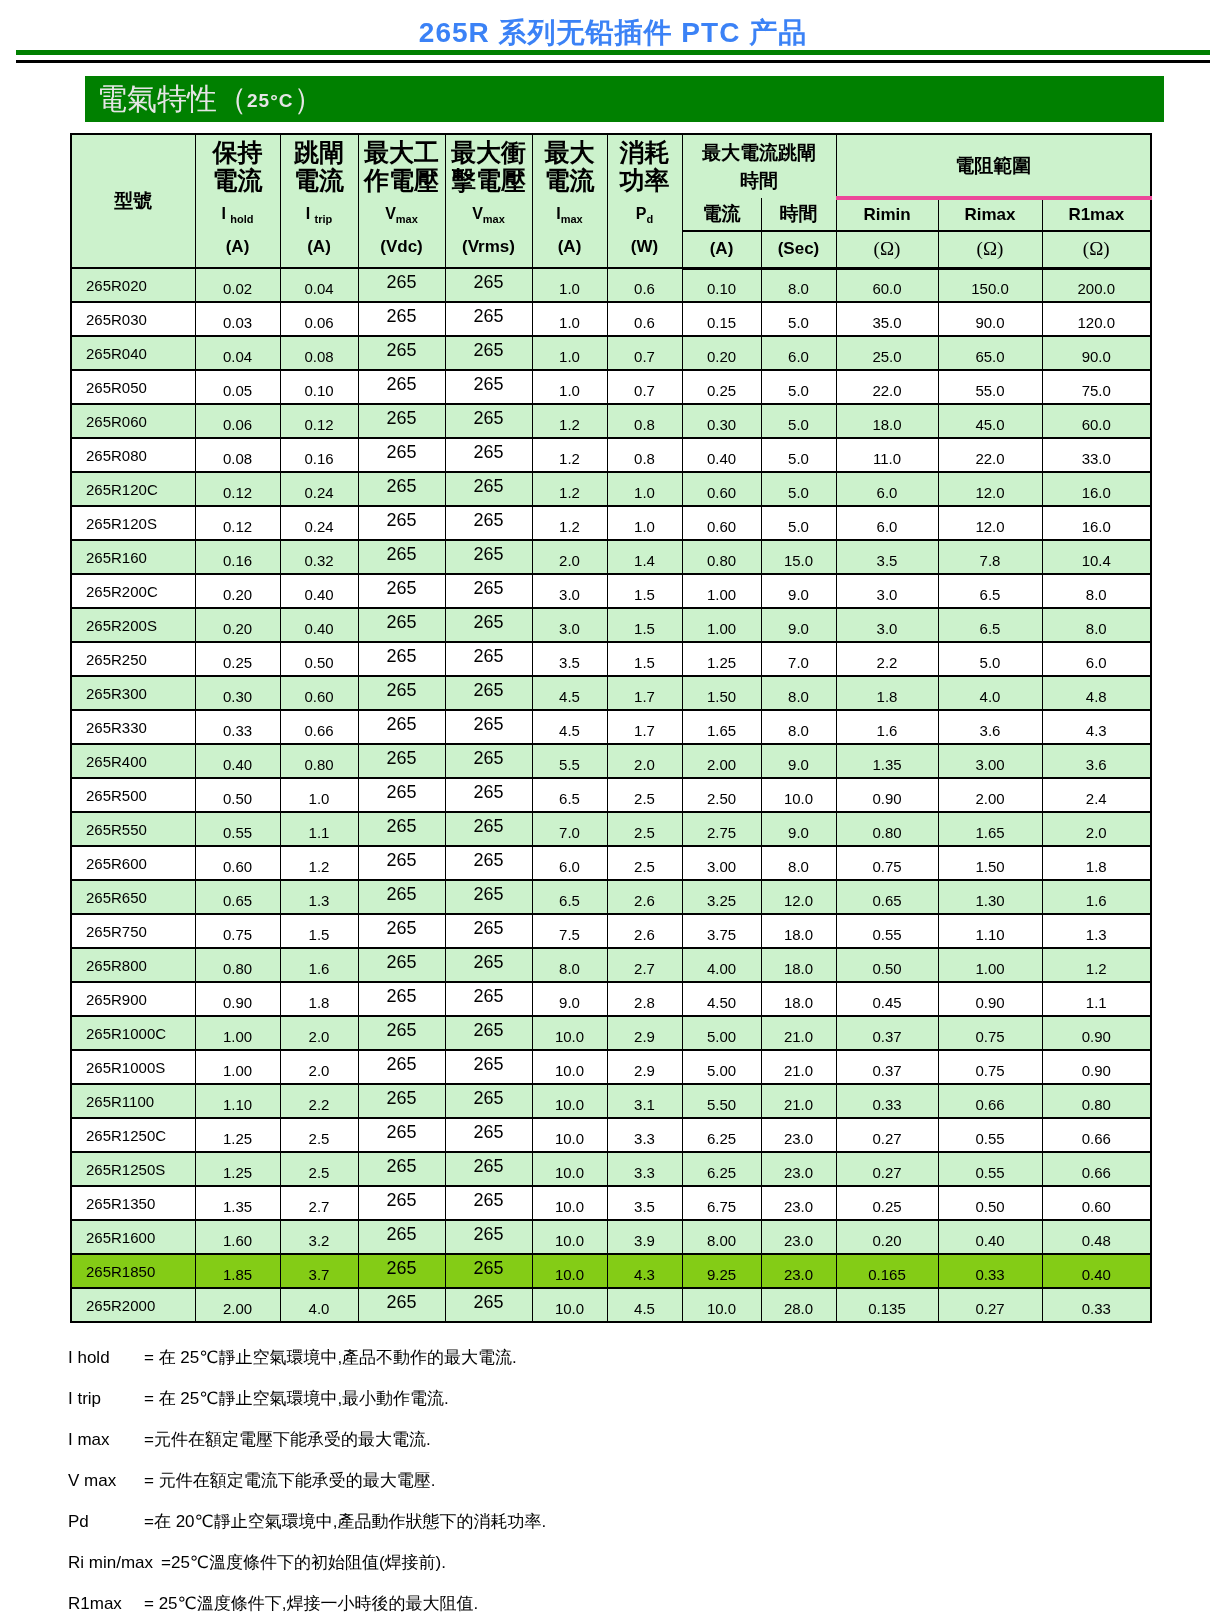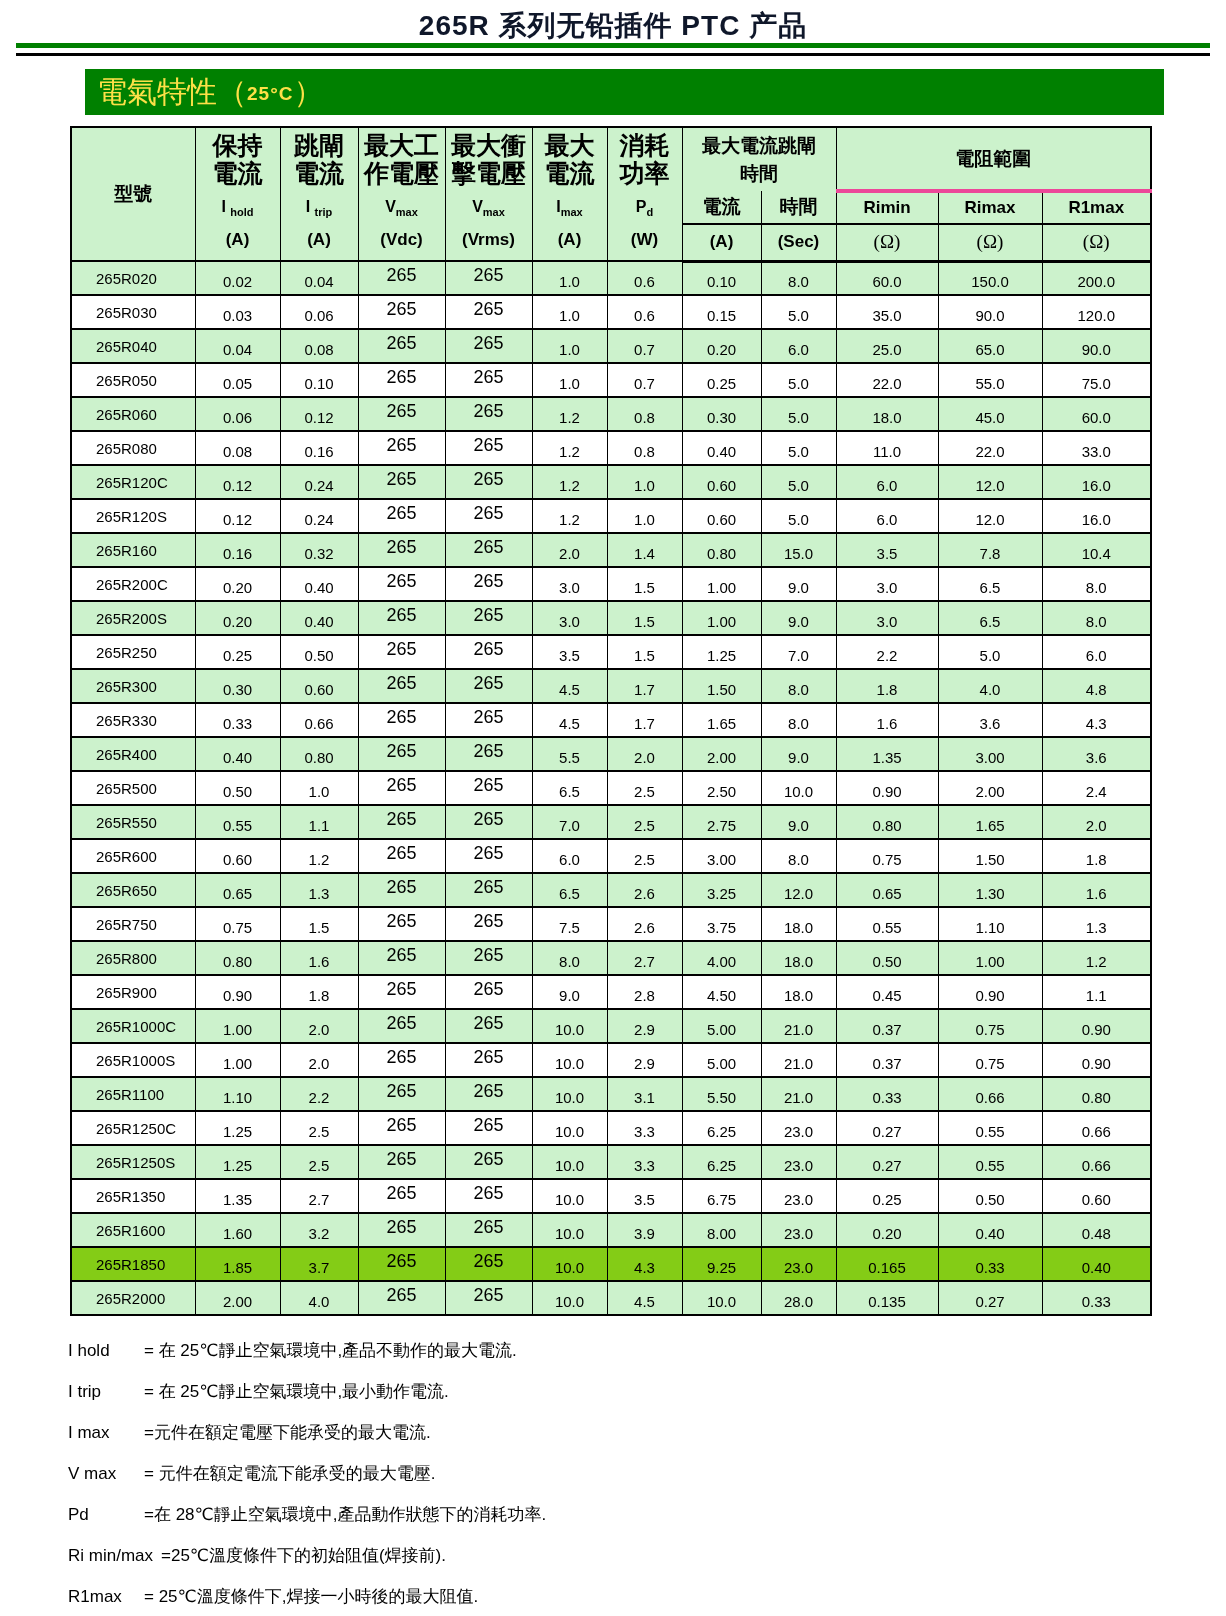--- a/index.html
+++ b/index.html
@@ -4,30 +4,30 @@
 <style>
   * { box-sizing: border-box; }
   html,body { margin:0; padding:0; }
   body {
     width:1226px; height:1616px; background:#fff; color:#000;
     font-family:"Liberation Sans","DejaVu Sans",sans-serif;
     overflow:hidden;
   }
   
   .page-title {
-    text-align:center; color:#0f172a; font-weight:bold;
-    font-size:28px; line-height:32px; padding-top:10px; letter-spacing:1px;
+    text-align:center; color:#3b82f6; font-weight:bold;
+    font-size:28px; line-height:32px; padding-top:17px; letter-spacing:1px;
   }
   .rule-green { height:5px; background:#008000; margin:1px 16px 0 16px; }
   .rule-black { height:3px; background:#000; margin:5px 16px 0 16px; }
 
   
   .banner {
     margin:13px 0 0 85px; width:1079px; height:46px; background:#008000;
-    color:#fde047; display:flex; align-items:center; padding-left:12px;
+    color:#e5e5e5; display:flex; align-items:center; padding-left:12px;
     font-size:30px;
   }
   .banner .temp { font-size:19px; font-weight:bold; letter-spacing:1px; padding-top:4px; }
 
   
   .tbl-wrap { margin:11px 0 0 70px; }
   table { border-collapse:collapse; table-layout:fixed; width:1080px; border:2px solid #000; }
   th, td { border:1px solid #000; padding:0; }
   thead th { background:#ccf2cc; font-weight:bold; }
   tr.hr1 { height:64px; }
@@ -49,21 +49,21 @@
   .th-sub { text-align:center; vertical-align:middle; font-size:17px; }
   .th-sub.cjk { font-size:19px; }
   .no-top { border-top-style:hidden; }
   .th-ohm { font-family:"Liberation Serif","DejaVu Serif",serif; font-weight:normal; font-size:19px; }
 
   tbody tr { height:34px; }
   tbody td { border-top:2px solid #000; border-bottom:2px solid #000; font-size:15px; }
   tr.sh-green td { background:#ccf2cc; }
   tr.sh-white td { background:#ffffff; }
   tr.sh-gray  td { background:#84cc16; }
-  td.c-model { text-align:left; padding-left:24px; vertical-align:middle; }
+  td.c-model { text-align:left; padding-left:14px; vertical-align:middle; }
   td.c-num   { text-align:center; vertical-align:bottom; padding-bottom:4px; }
   td.c-v     { text-align:center; vertical-align:middle; font-size:18px; padding-bottom:6px; }
 
   
   .footnotes { margin:14px 0 0 68px; font-size:17px; }
   .fn-line { height:41px; display:flex; align-items:center; }
   .fn-term { display:inline-block; min-width:76px; white-space:nowrap; padding-right:8px; }
 </style>
 </head>
 <body>
@@ -638,21 +638,21 @@
     <div class="fn-line">
     <span class="fn-term">I max</span>
     <span class="fn-def">=元件在額定電壓下能承受的最大電流.</span>
   </div>
     <div class="fn-line">
     <span class="fn-term">V max</span>
     <span class="fn-def">=  元件在額定電流下能承受的最大電壓.</span>
   </div>
     <div class="fn-line">
     <span class="fn-term">Pd</span>
-    <span class="fn-def">=在 28℃靜止空氣環境中,產品動作狀態下的消耗功率.</span>
+    <span class="fn-def">=在 20℃靜止空氣環境中,產品動作狀態下的消耗功率.</span>
   </div>
     <div class="fn-line">
     <span class="fn-term">Ri min/max</span>
     <span class="fn-def">=25℃溫度條件下的初始阻值(焊接前).</span>
   </div>
     <div class="fn-line">
     <span class="fn-term">R1max</span>
     <span class="fn-def">= 25℃溫度條件下,焊接一小時後的最大阻值.</span>
   </div>
     <div class="fn-line">

